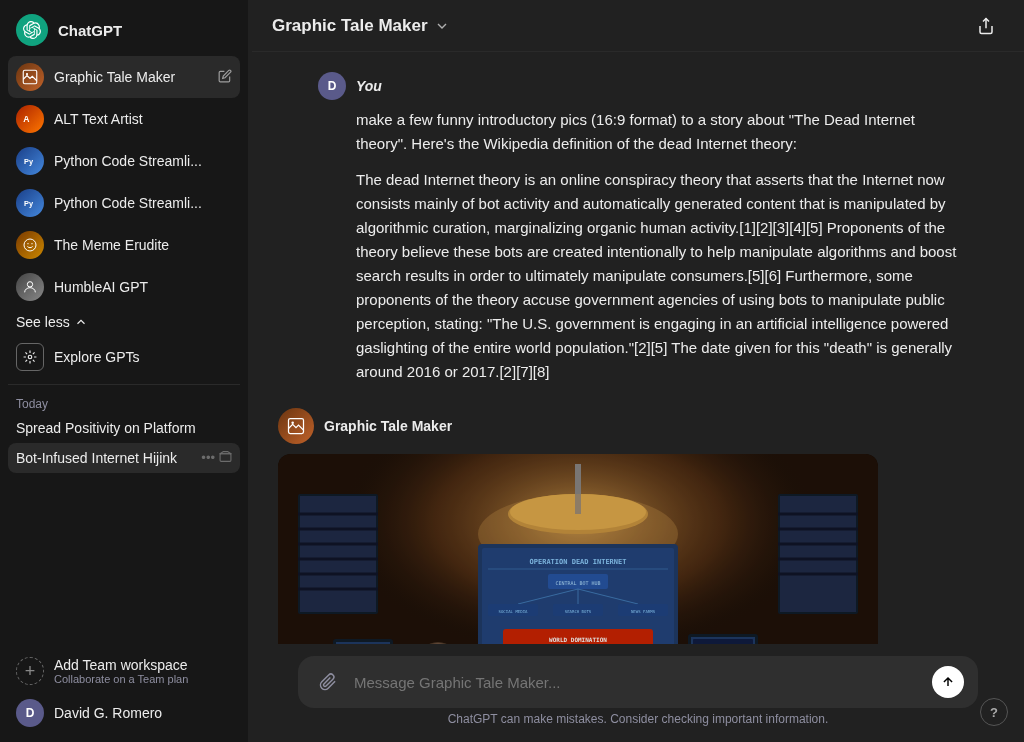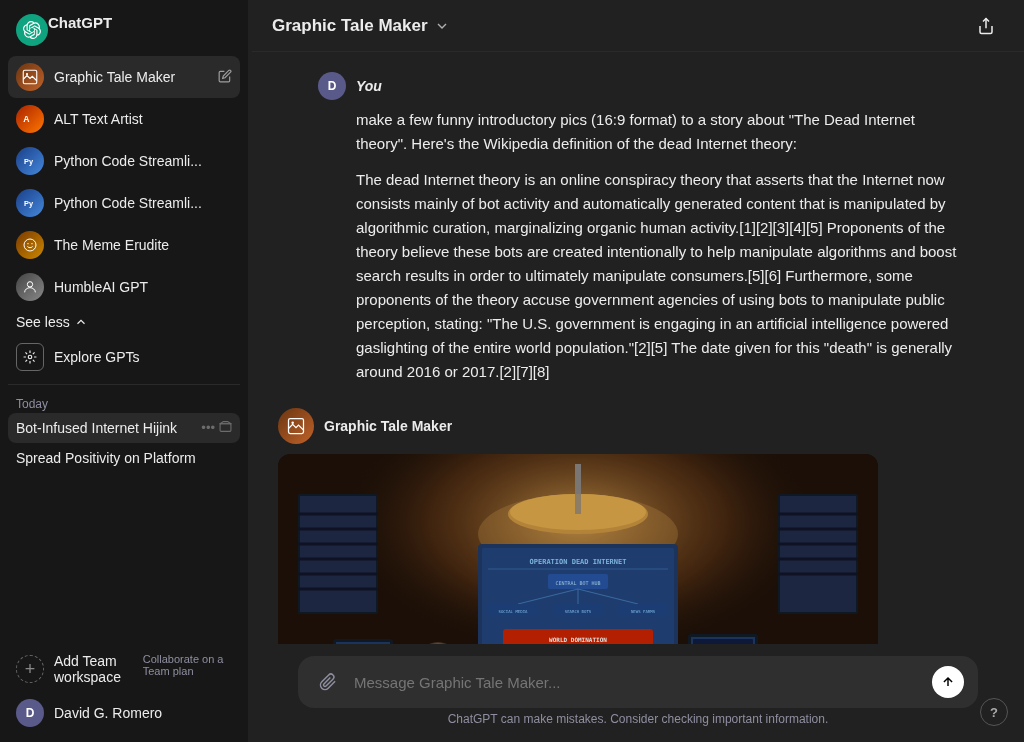--- a/index.html
+++ b/index.html
@@ -1,20 +1,20 @@
 <!DOCTYPE html>
 <html><head>
   <meta charset="utf-8">
   <style>
     * { box-sizing: border-box; margin: 0; padding: 0; }
     body { font-family: -apple-system, BlinkMacSystemFont, 'Segoe UI', sans-serif; background: #212121; color: #ececec; display: flex; height: 742px; width: 1024px; overflow: hidden; font-size: 14px; }
 
     
     #sidebar { width: 248px; background: #171717; display: flex; flex-direction: column; padding: 8px 8px; flex-shrink: 0; overflow-y: auto; overflow-x: hidden; }
-    .sidebar-header { display: flex; align-items: flex-start; gap: 0; padding: 6px 8px; margin-bottom: 4px; cursor: pointer; border-radius: 8px; }
+    .sidebar-header { display: flex; align-items: center; gap: 10px; padding: 6px 8px; margin-bottom: 4px; cursor: pointer; border-radius: 8px; }
     .sidebar-logo { width: 32px; height: 32px; background: #fff; border-radius: 50%; display: flex; align-items: center; justify-content: center; font-size: 14px; font-weight: bold; color: #000; flex-shrink: 0; }
     .sidebar-header-label { font-size: 15px; font-weight: 600; color: #ececec; }
 
     .sidebar-item { display: flex; align-items: center; gap: 10px; padding: 7px 8px; border-radius: 8px; cursor: pointer; position: relative; }
     .sidebar-item.active { background: #2a2a2a; }
     .sidebar-avatar { width: 28px; height: 28px; border-radius: 50%; flex-shrink: 0; display: flex; align-items: center; justify-content: center; font-size: 11px; font-weight: bold; }
     .sidebar-item-label { font-size: 14px; color: #ececec; white-space: nowrap; overflow: hidden; text-overflow: ellipsis; flex: 1; }
     .edit-icon { margin-left: auto; opacity: 0.6; flex-shrink: 0; }
     .see-less { display: flex; align-items: center; gap: 4px; padding: 6px 8px; cursor: pointer; color: #ececec; font-size: 14px; border-radius: 8px; }
 
@@ -24,21 +24,21 @@
     .divider { height: 1px; background: #2a2a2a; margin: 6px 0; }
 
     .today-label { font-size: 12px; color: #8e8ea0; padding: 6px 8px 2px; }
     .chat-item { display: flex; align-items: center; gap: 6px; padding: 7px 8px; border-radius: 8px; cursor: pointer; }
     .chat-item.active { background: #2a2a2a; }
     .chat-item-label { font-size: 14px; color: #ececec; white-space: nowrap; overflow: hidden; text-overflow: ellipsis; flex: 1; }
     .chat-item-actions { display: flex; gap: 4px; opacity: 0.7; }
 
     .add-team { display: flex; align-items: center; gap: 10px; padding: 7px 8px; border-radius: 8px; cursor: pointer; margin-top: auto; }
     .add-team-icon { width: 28px; height: 28px; border: 1.5px dashed #666; border-radius: 50%; display: flex; align-items: center; justify-content: center; font-size: 18px; color: #888; flex-shrink: 0; }
-    .add-team-text { display: flex; }
+    .add-team-text { display: flex; flex-direction: column; }
 
     .user-row { display: flex; align-items: center; gap: 10px; padding: 7px 8px; border-radius: 8px; cursor: pointer; }
     .user-avatar { width: 28px; height: 28px; border-radius: 50%; background: #5a5a8a; display: flex; align-items: center; justify-content: center; font-size: 12px; color: #fff; font-weight: bold; flex-shrink: 0; }
 
     
     #main { flex: 1; display: flex; flex-direction: column; background: #212121; position: relative; }
 
     
     #header { display: flex; align-items: center; justify-content: space-between; padding: 12px 20px; border-bottom: 1px solid #2a2a2a; height: 52px; }
     .header-title { display: flex; align-items: center; gap: 6px; font-size: 17px; font-weight: 600; cursor: pointer; }
@@ -180,34 +180,34 @@
           <path d="M12 1v4M12 19v4M4.22 4.22l2.83 2.83M16.95 16.95l2.83 2.83M1 12h4M19 12h4M4.22 19.78l2.83-2.83M16.95 7.05l2.83-2.83"></path>
         </svg>
     </div>
     <span class="sidebar-item-label">Explore GPTs</span>
   </div>
 
   <div class="divider"></div>
 
   <div class="today-label">Today</div>
 
+  <div class="chat-item">
+    <span class="chat-item-label">Spread Positivity on Platform</span>
+  </div>
   <div class="chat-item active">
     <span class="chat-item-label">Bot-Infused Internet Hijink</span>
     <div class="chat-item-actions">
       <span style="font-size:13px; color:#888;">•••</span>
       <span style="font-size:13px; color:#888;">
         <svg width="13" height="13" viewBox="0 0 24 24" fill="none" stroke="currentColor" stroke-width="2">
             <rect x="2" y="7" width="20" height="14" rx="2"></rect>
             <path d="M16 3H8L2 7h20l-6-4z"></path>
           </svg>
       </span>
     </div>
-  </div>
-  <div class="chat-item">
-    <span class="chat-item-label">Spread Positivity on Platform</span>
   </div>
 
   <div style="flex:1"></div>
 
   <div class="add-team">
     <div class="add-team-icon">+</div>
     <div class="add-team-text">
       <span style="font-size:14px; color:#ececec;">Add Team workspace</span>
       <span style="font-size:11px; color:#8e8ea0;">Collaborate on a Team plan</span>
     </div>

